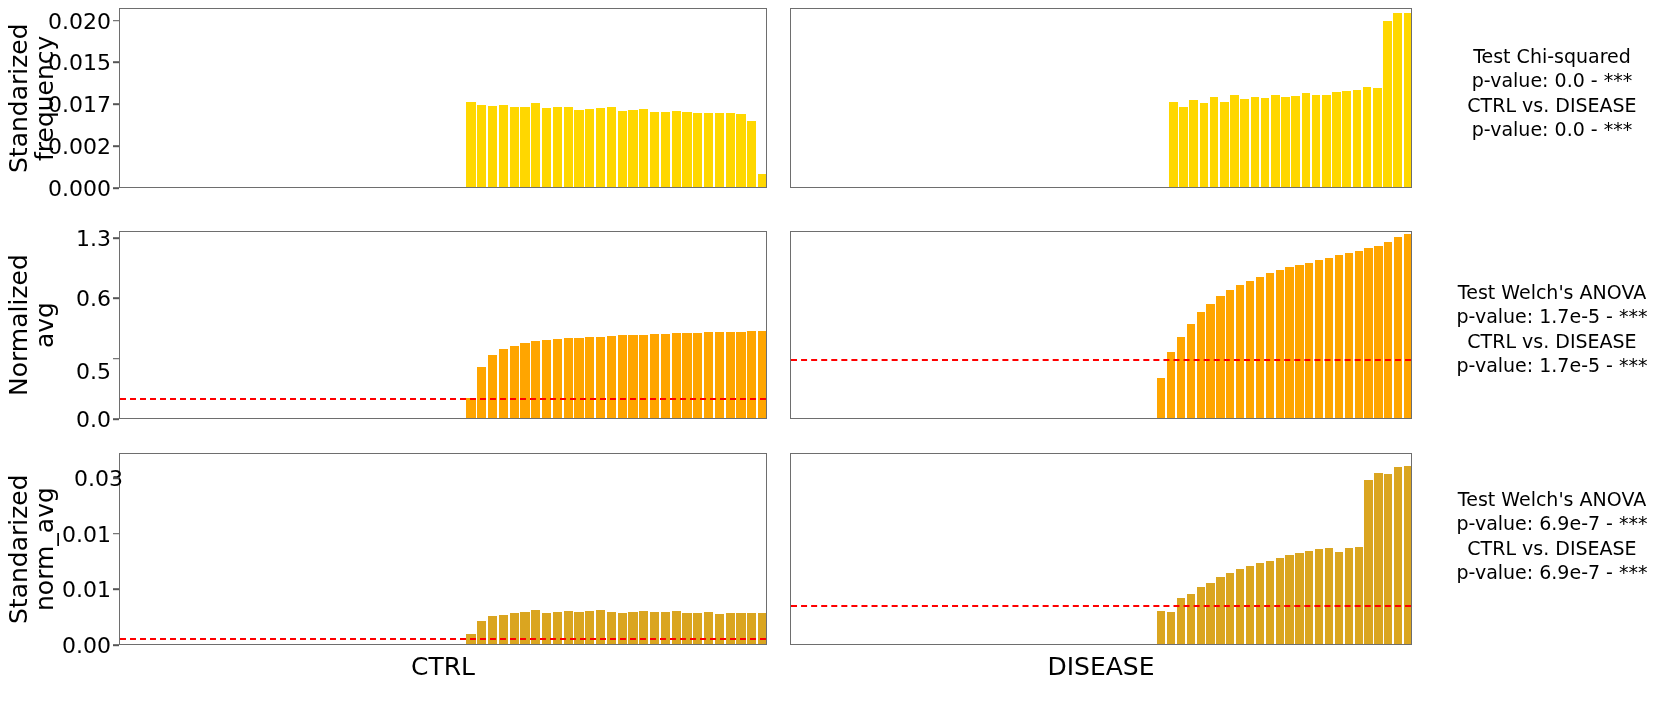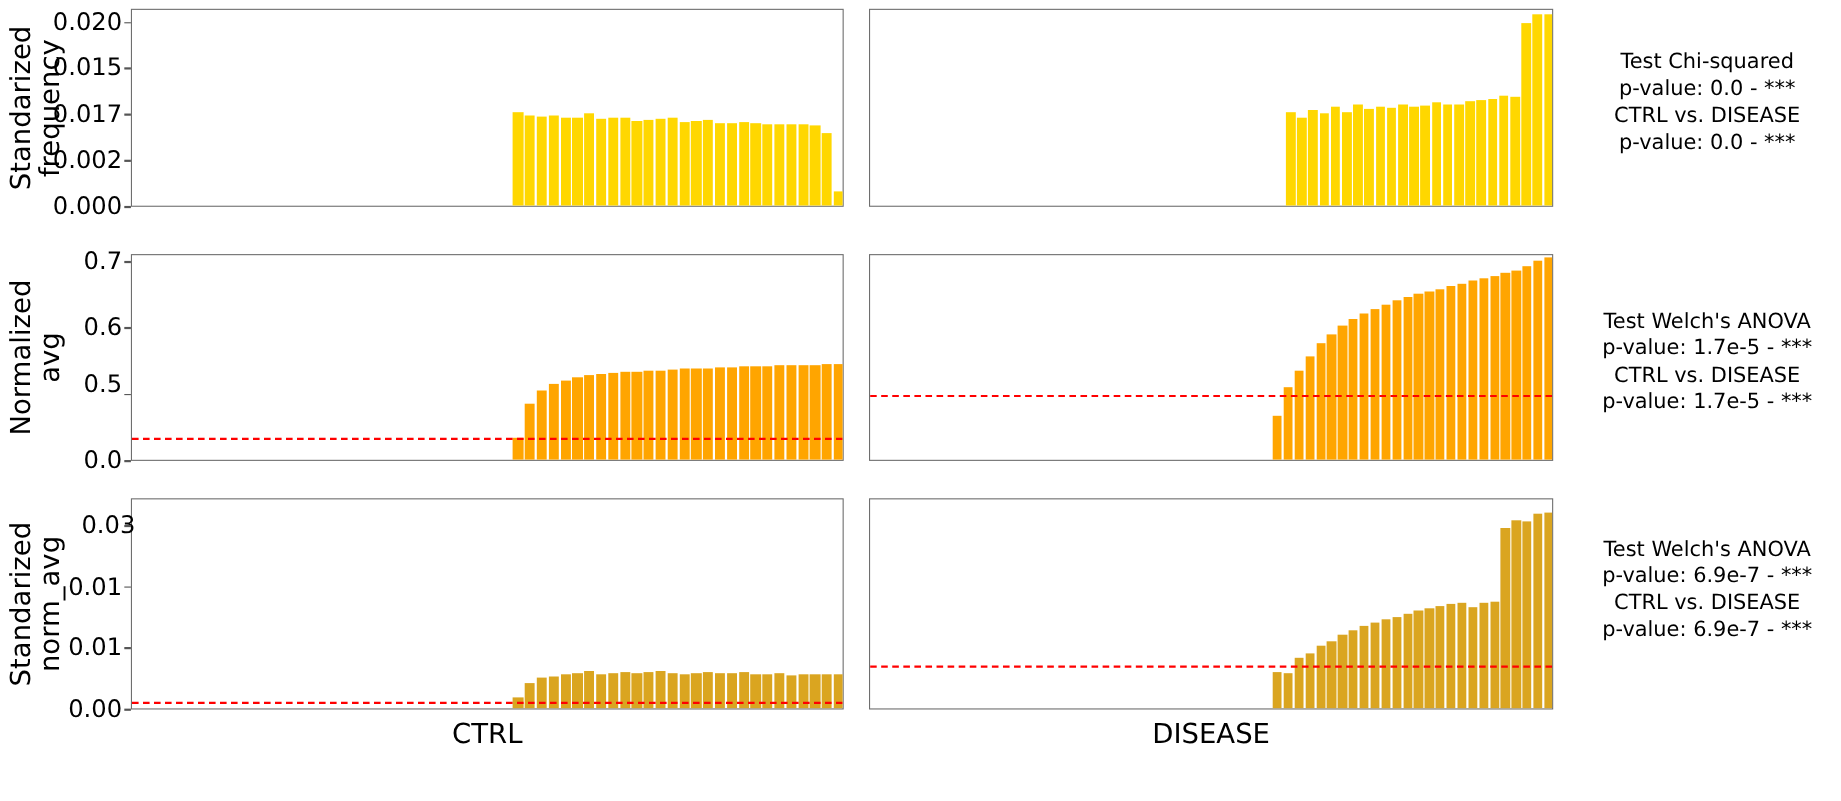--- a/index.html
+++ b/index.html
@@ -251,25 +251,25 @@
       <div class="ytick" style="top: 146.14px; left: 0px; width: 111px;">0.002</div>
       <div class="tickmark" style="top: 146.14px; left: 113px;"></div>
       <div class="ytick" style="top: 104.279px; left: 0px; width: 111px;">0.017</div>
       <div class="tickmark" style="top: 104.279px; left: 113px;"></div>
       <div class="ytick" style="top: 62.4186px; left: 0px; width: 111px;">0.015</div>
       <div class="tickmark" style="top: 62.4186px; left: 113px;"></div>
       <div class="ytick" style="top: 20.5581px; left: 0px; width: 111px;">0.020</div>
       <div class="tickmark" style="top: 20.5581px; left: 113px;"></div>
       <div class="ytick" style="top: 419px; left: 0px; width: 111px;">0.0</div>
       <div class="tickmark" style="top: 419px; left: 113px;"></div>
-      <div class="ytick" style="top: 350px; left: 0px; width: 111px; text-align: right;">0.5</div>
+      <div class="ytick" style="top: 371px; left: 0px; width: 111px; text-align: right;">0.5</div>
       <div class="tickmark" style="top: 358.744px; left: 113px;"></div>
       <div class="ytick" style="top: 298.487px; left: 0px; width: 111px;">0.6</div>
       <div class="tickmark" style="top: 298.487px; left: 113px;"></div>
-      <div class="ytick" style="top: 238.231px; left: 0px; width: 111px;">0.7</div>
+      <div class="ytick" style="top: 238.231px; left: 0px; width: 111px;">1.3</div>
       <div class="tickmark" style="top: 238.231px; left: 113px;"></div>
       <div class="ytick" style="top: 645px; left: 0px; width: 111px;">0.00</div>
       <div class="tickmark" style="top: 645px; left: 113px;"></div>
       <div class="ytick" style="top: 589.348px; left: 0px; width: 111px;">0.01</div>
       <div class="tickmark" style="top: 589.348px; left: 113px;"></div>
       <div class="ytick" style="top: 533.696px; left: 0px; width: 111px;">0.01</div>
       <div class="tickmark" style="top: 533.696px; left: 113px;"></div>
       <div class="ytick" style="top: 478.043px; left: 12px; width: 111px;">0.03</div>
       <div class="tickmark" style="top: 478.043px; left: 113px;"></div>
     </div>

